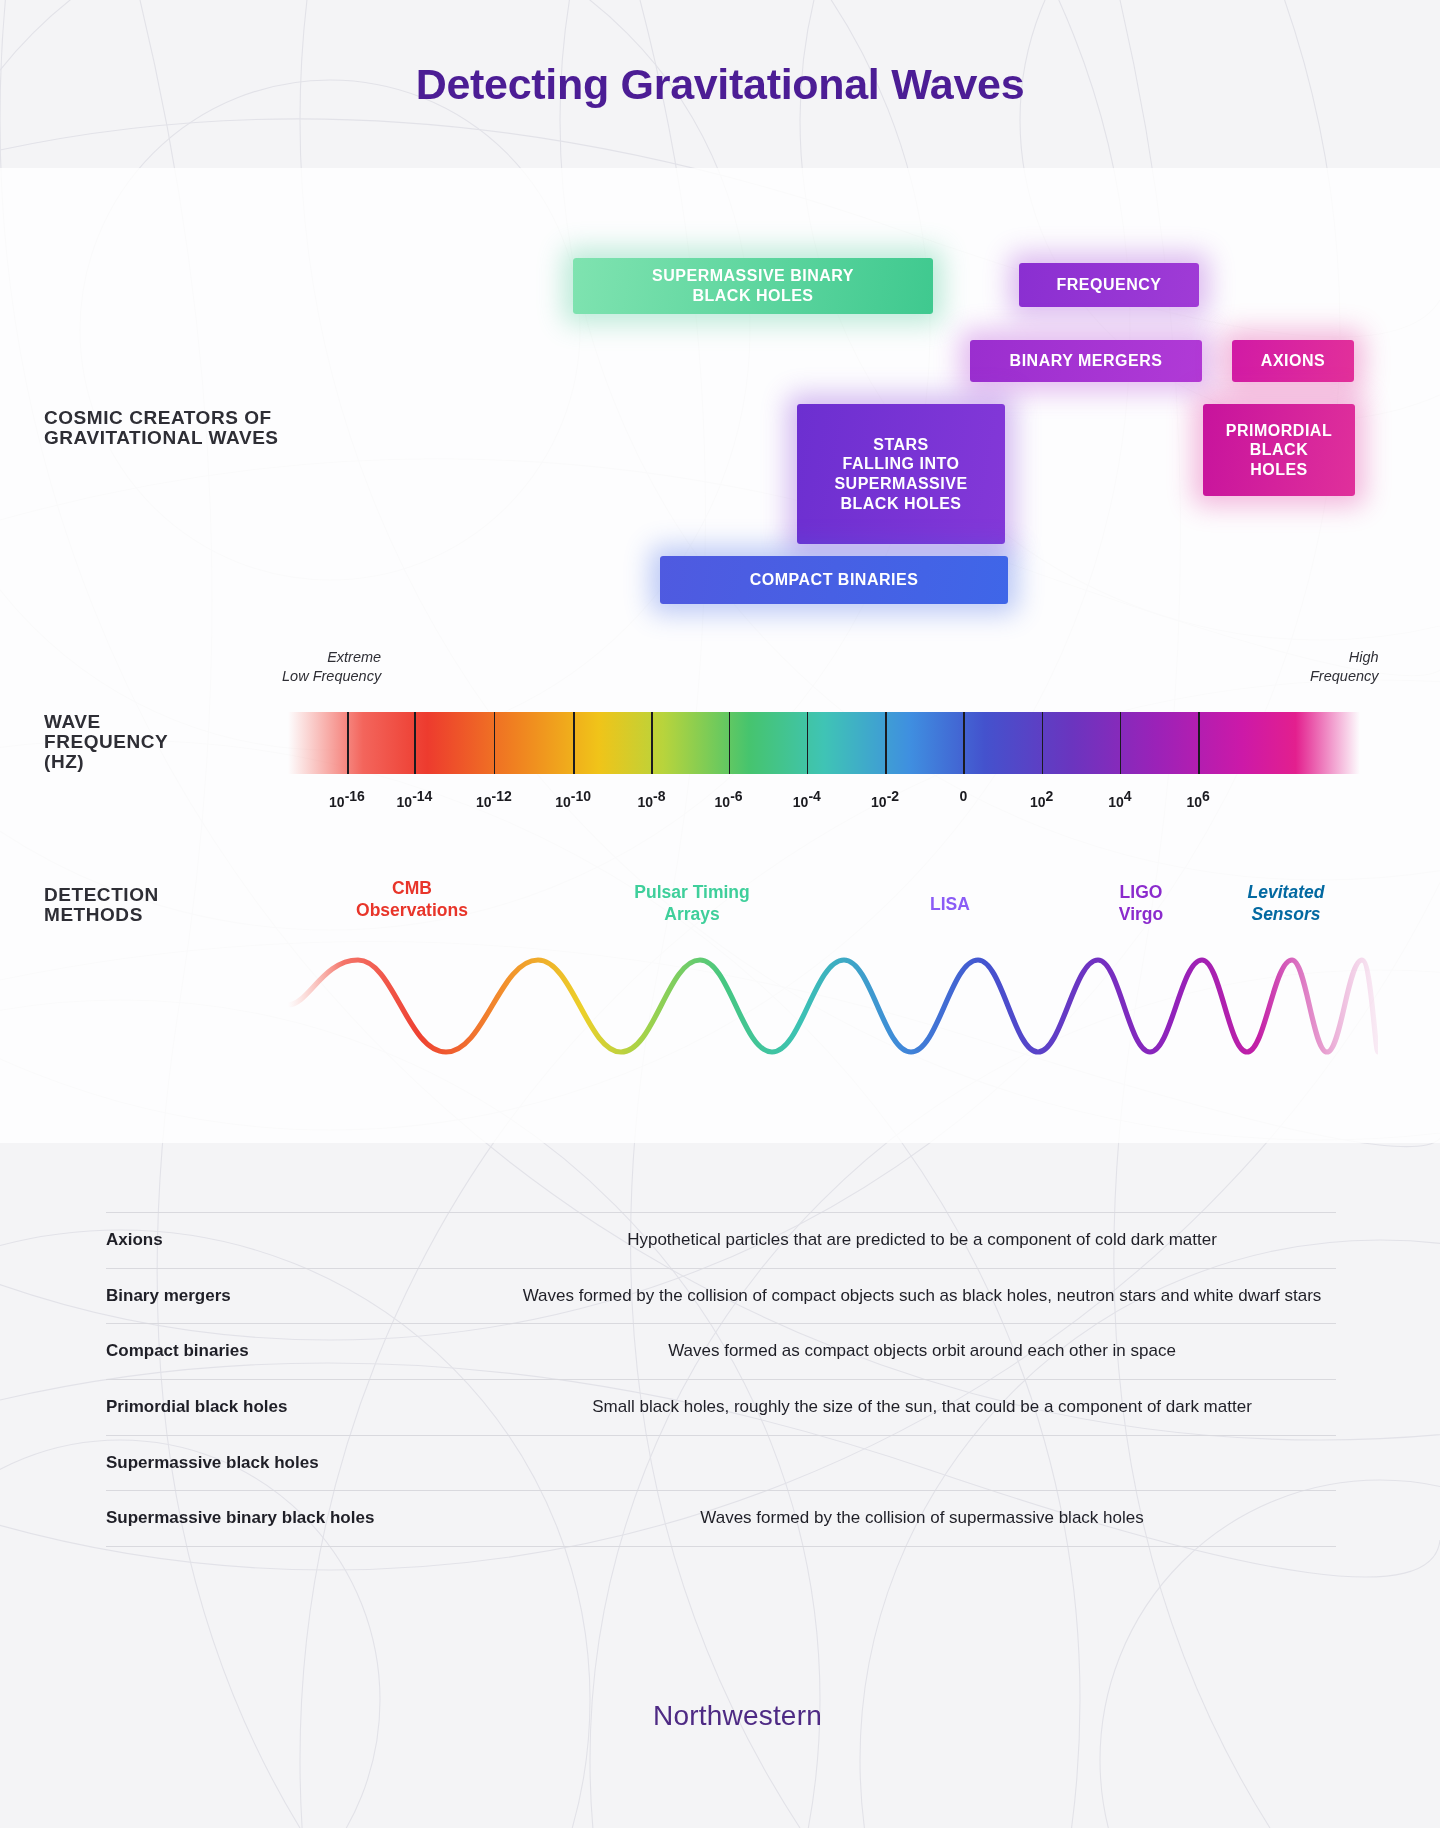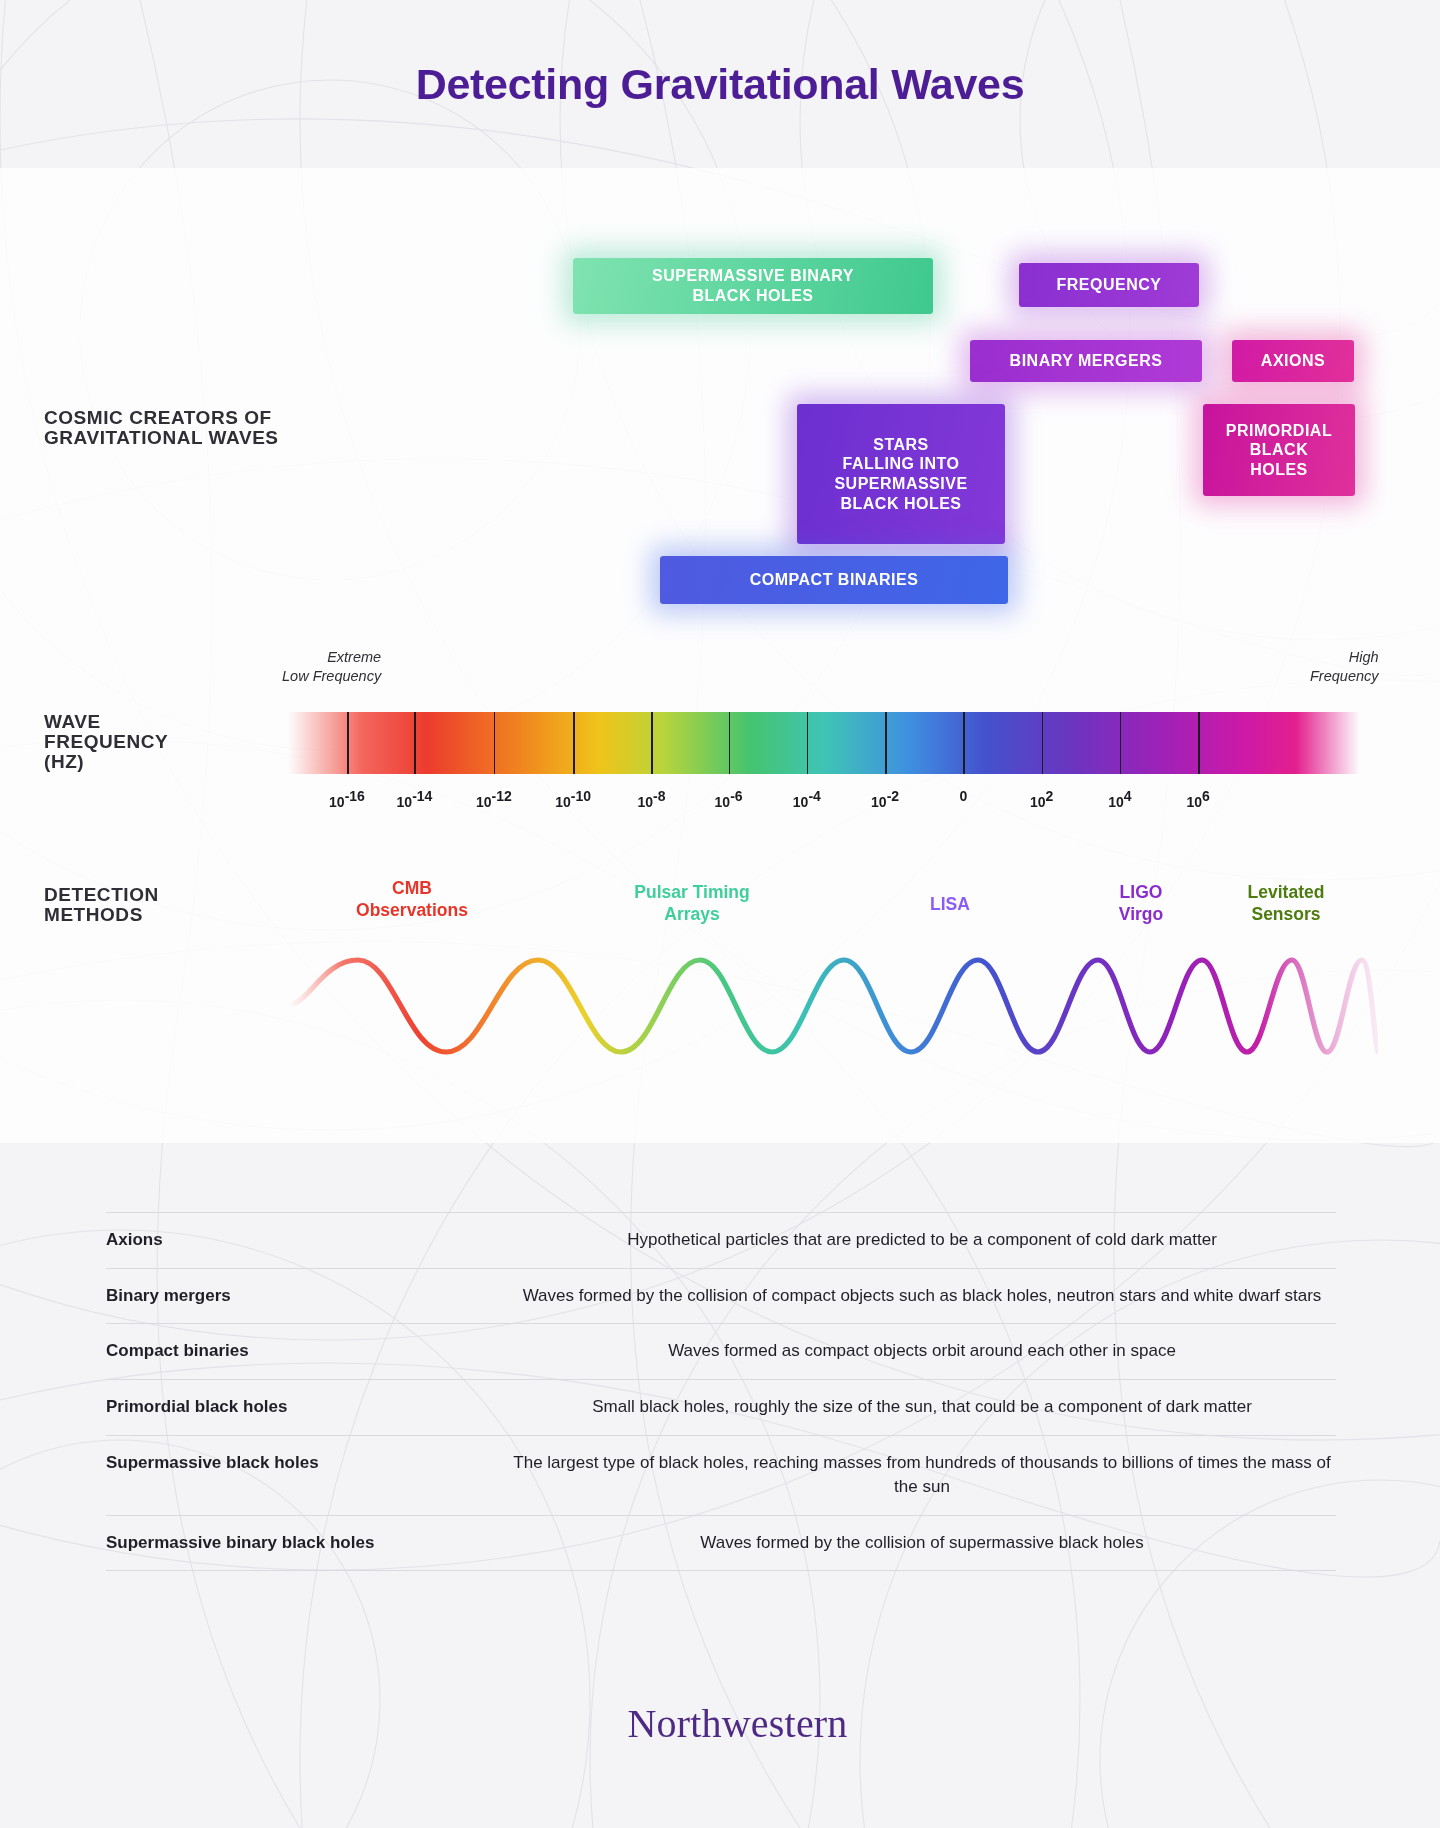--- a/index.html
+++ b/index.html
@@ -198,22 +198,22 @@
   
   .footer {
     position: absolute;
     left: 0;
     top: 1700px;
     width: 1440px;
     text-align: center;
     z-index: 4;
   }
   .brand {
-    font-family: Liberation Serif, serif;
-    font-size: 40px;
+    font-family: Liberation Sans, sans-serif;
+    font-size: 28px;
     color: #4e2a84;
     letter-spacing: 0.2px;
     padding-left: 35px;
   }
 </style>
 </head>
 <body>
 
 <div class="page">
 
@@ -314,21 +314,21 @@
   </div>
 
   <div id="detect-container">
       <div class="detect-label" style="left: 412px; top: 878px; color: rgb(232, 53, 42);">CMB
 Observations</div>
       <div class="detect-label" style="left: 692px; top: 882px; color: rgb(63, 207, 155);">Pulsar Timing
 Arrays</div>
       <div class="detect-label" style="left: 950px; top: 894px; color: #8b5cf6;">LISA</div>
       <div class="detect-label" style="left: 1141px; top: 882px; color: rgb(139, 43, 205);">LIGO
 Virgo</div>
-      <div class="detect-label" style="left: 1286px; top: 882px; color: #4d7c0f;">Levitated
+      <div class="detect-label" style="left: 1286px; top: 882px; color: #0369a1; font-style: italic;">Levitated
 Sensors</div>
     </div>
 
   <svg class="wave-svg" width="1090" height="130" viewBox="0 0 1090 130">
     <defs>
       <linearGradient id="waveGrad" x1="0" y1="0" x2="1" y2="0">
         <stop offset="0.00" stop-color="#f8a59c" stop-opacity="0"></stop>
         <stop offset="0.05" stop-color="#f4756a"></stop>
         <stop offset="0.12" stop-color="#ee4132"></stop>
         <stop offset="0.20" stop-color="#f2912c"></stop>
@@ -369,21 +369,20 @@
       <div class="gloss-row">
         <div class="gloss-term">Compact binaries</div>
         <div class="gloss-def">Waves formed as compact objects orbit around each other in space</div>
       </div>
       <div class="gloss-row">
         <div class="gloss-term">Primordial black holes</div>
         <div class="gloss-def">Small black holes, roughly the size of the sun, that could be a component of dark matter</div>
       </div>
       <div class="gloss-row">
         <div class="gloss-term">Supermassive black holes</div>
-        <div class="gloss-def">The largest type of black holes, reaching masses from hundreds of thousands to billions of times the mass of the sun</div>
       </div>
       <div class="gloss-row">
         <div class="gloss-term">Supermassive binary black holes</div>
         <div class="gloss-def">Waves formed by the collision of supermassive black holes</div>
       </div>
     </div>
 
   <div class="footer">
     <div class="brand">Northwestern</div>
   </div>

